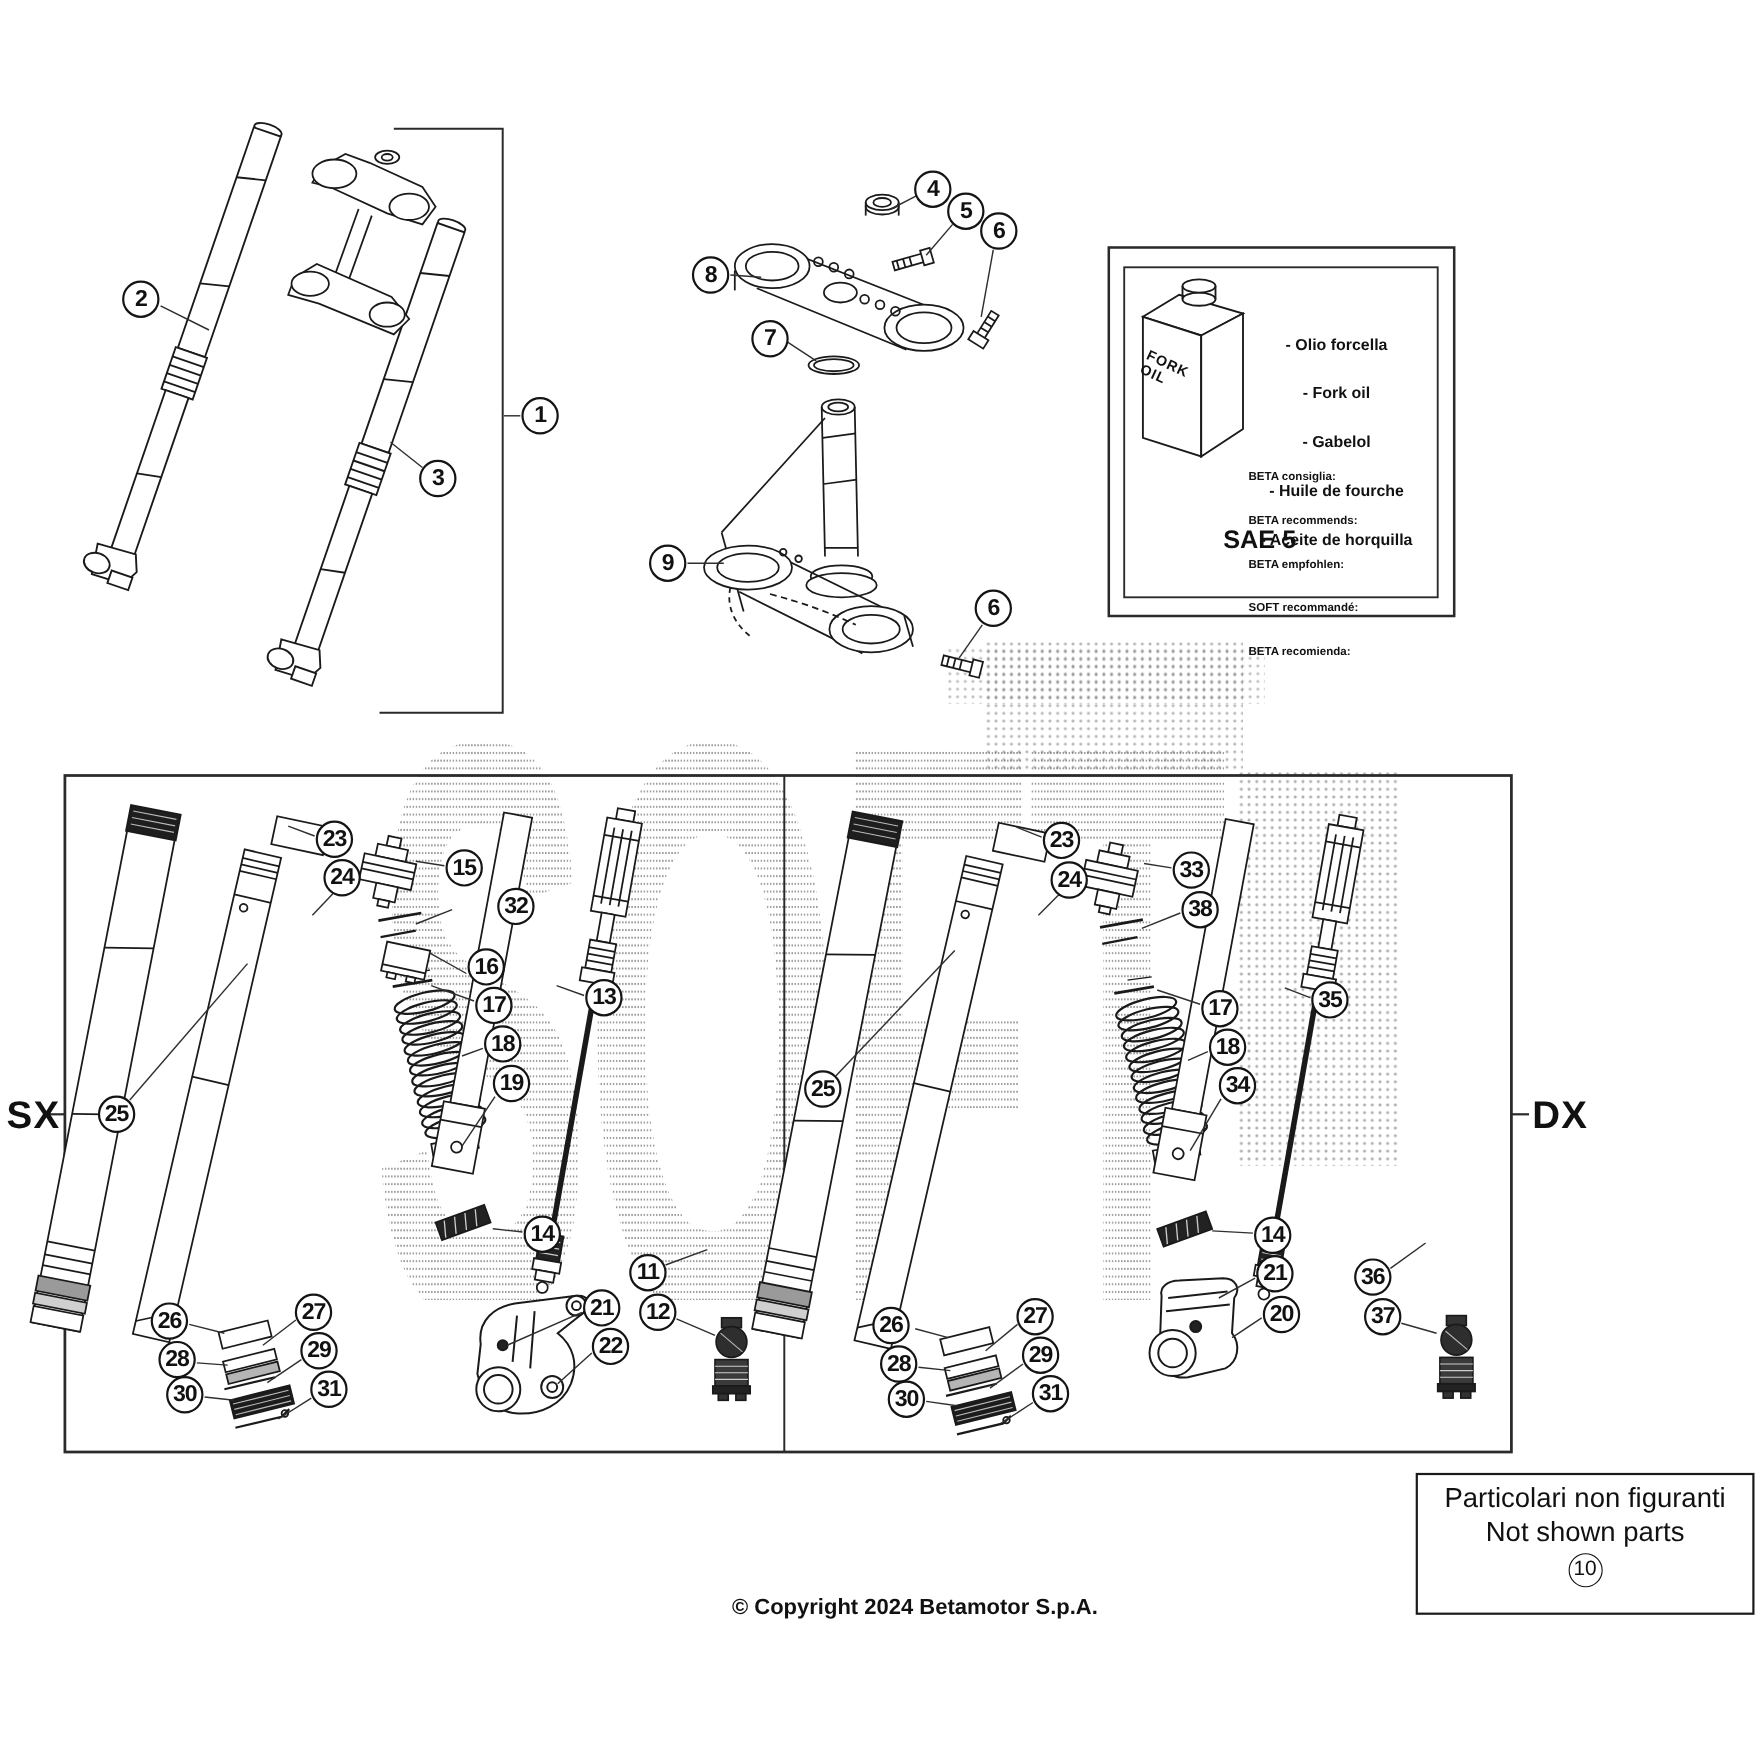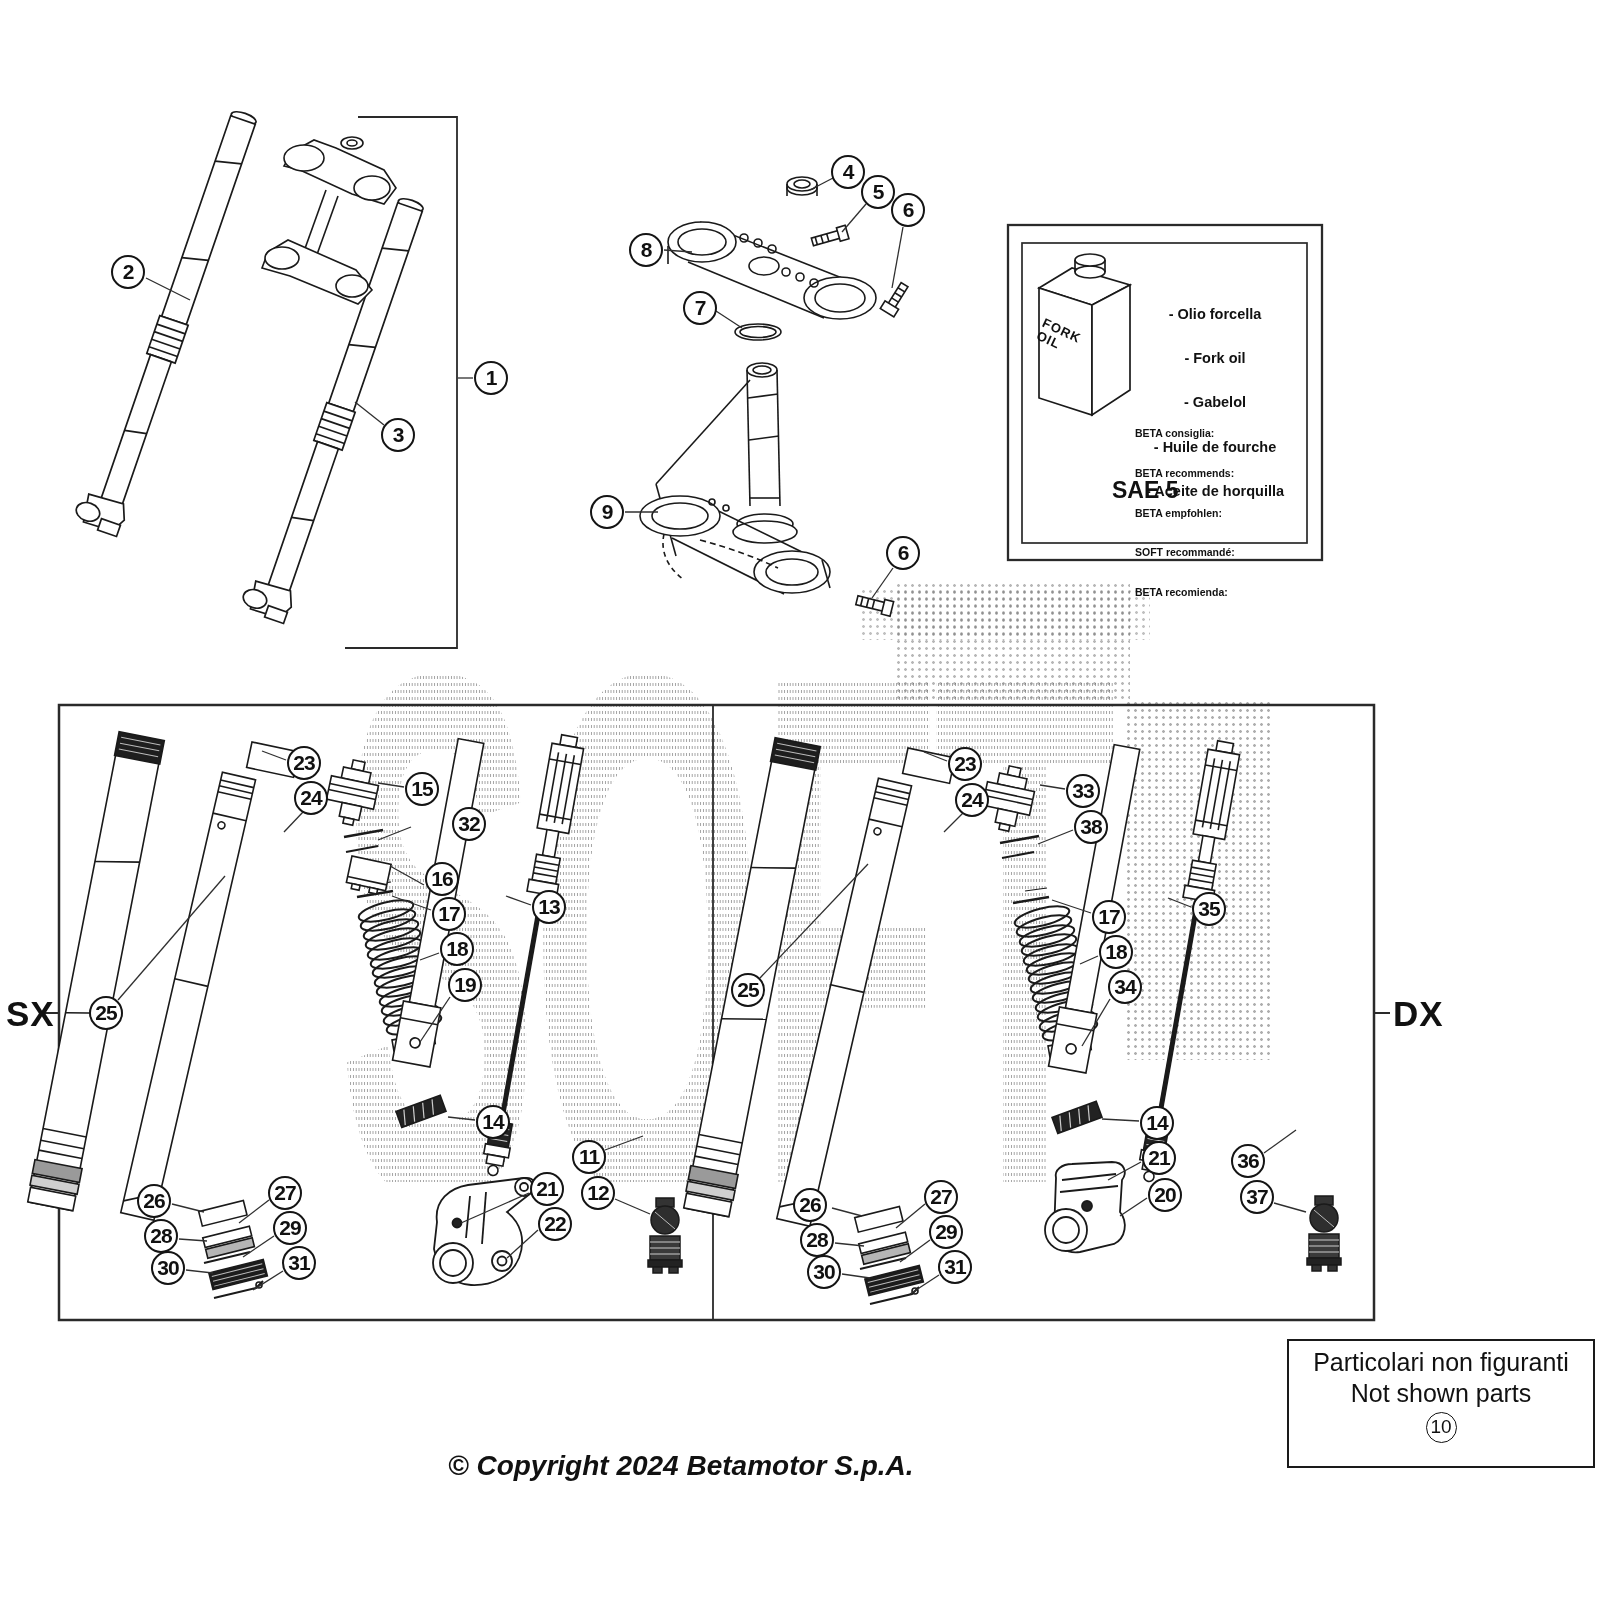--- a/index.html
+++ b/index.html
@@ -37,22 +37,22 @@
   .sae { font-size:23px; font-weight:bold; }
   .bottle-label { font-size:13px; font-weight:bold; line-height:14px; transform:rotate(25deg); transform-origin:0 0; letter-spacing:1px; }
   .notshown {
     position:absolute; left:1287px; top:1339px; width:308px; height:129px; box-sizing:border-box;
     border:2.4px solid #1a1a1a; z-index:3; text-align:center; font-size:25px; line-height:31px; padding-top:6px;
   }
   .notshown .circ10 {
     display:inline-block; width:31px; height:31px; box-sizing:border-box; border:1.8px solid #111;
     border-radius:50%; font-size:19px; line-height:27px; font-weight:normal;
   }
-  .copyright { position:absolute; left:448px; top:1450px; width:550px; text-align:left;
-    font-size:28px; font-weight:bold; z-index:3;font-style:italic; }
+  .copyright { position:absolute; left:448px; top:1450px; width:550px; text-align:right;
+    font-size:20px; font-weight:bold; z-index:3; }
 </style>
 </head>
 <body>
 
 <div class="watermark">SOFT</div>
 <div class="dotpatch" style="left:1125px; top:700px; width:148px; height:360px;"></div>
 <div class="dotpatch" style="left:895px; top:582px; width:235px; height:118px; opacity:.4;"></div>
 <div class="dotpatch" style="left:860px; top:588px; width:290px; height:52px; opacity:.35;"></div>
 
 <svg class="art" width="1600" height="1600" viewBox="0 0 1600 1600">

